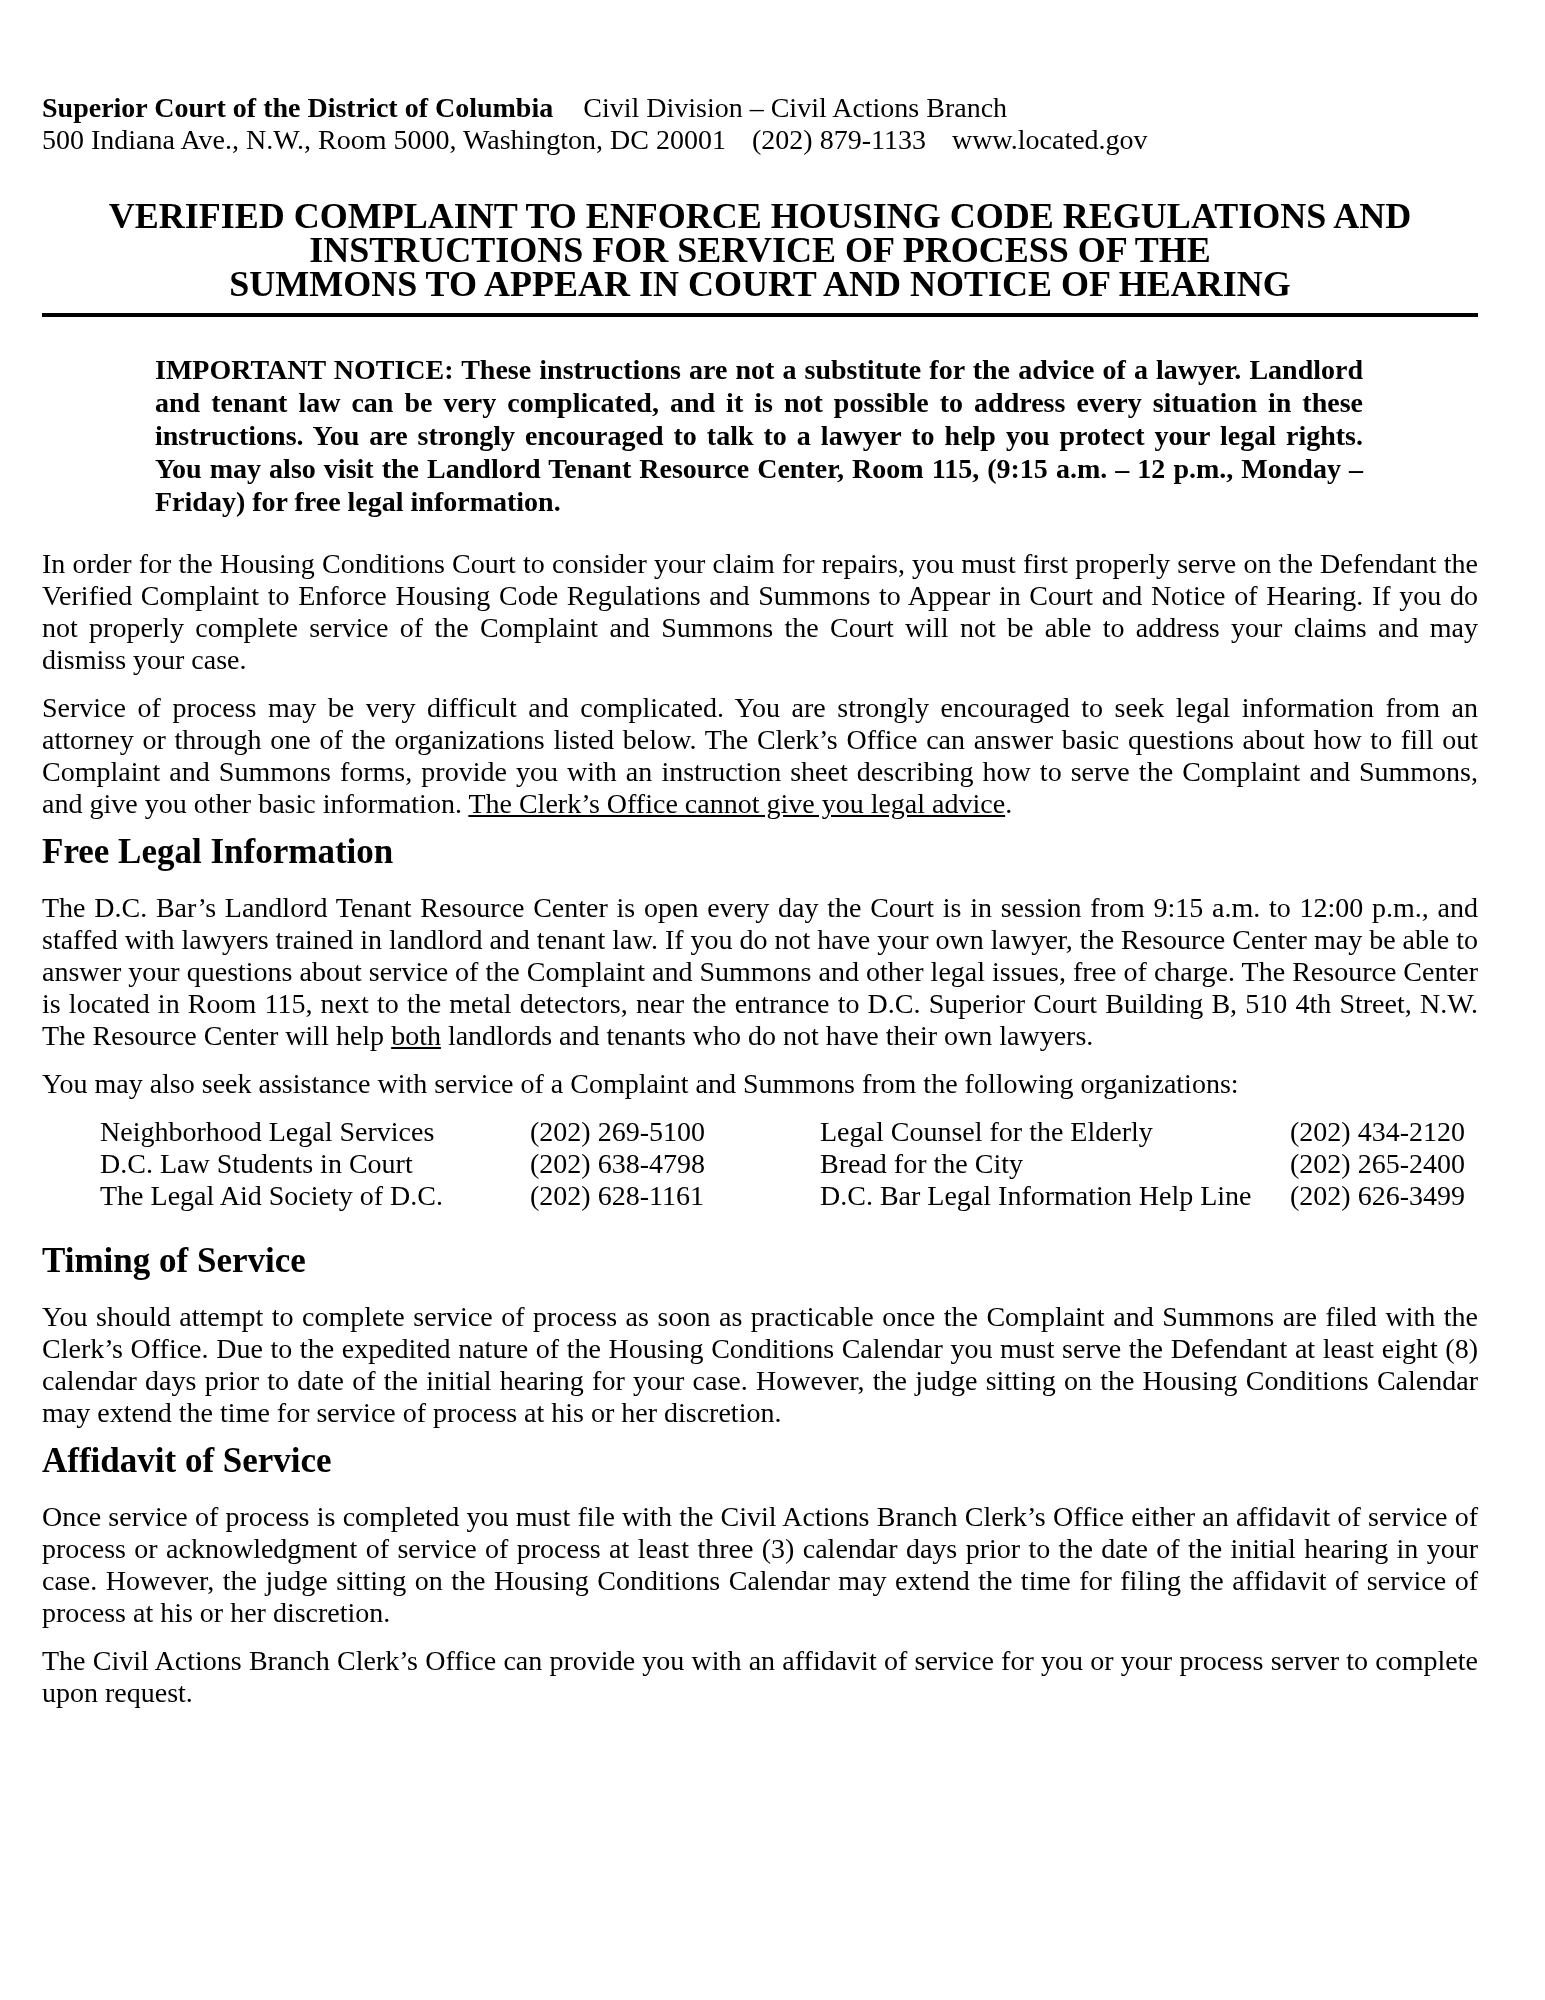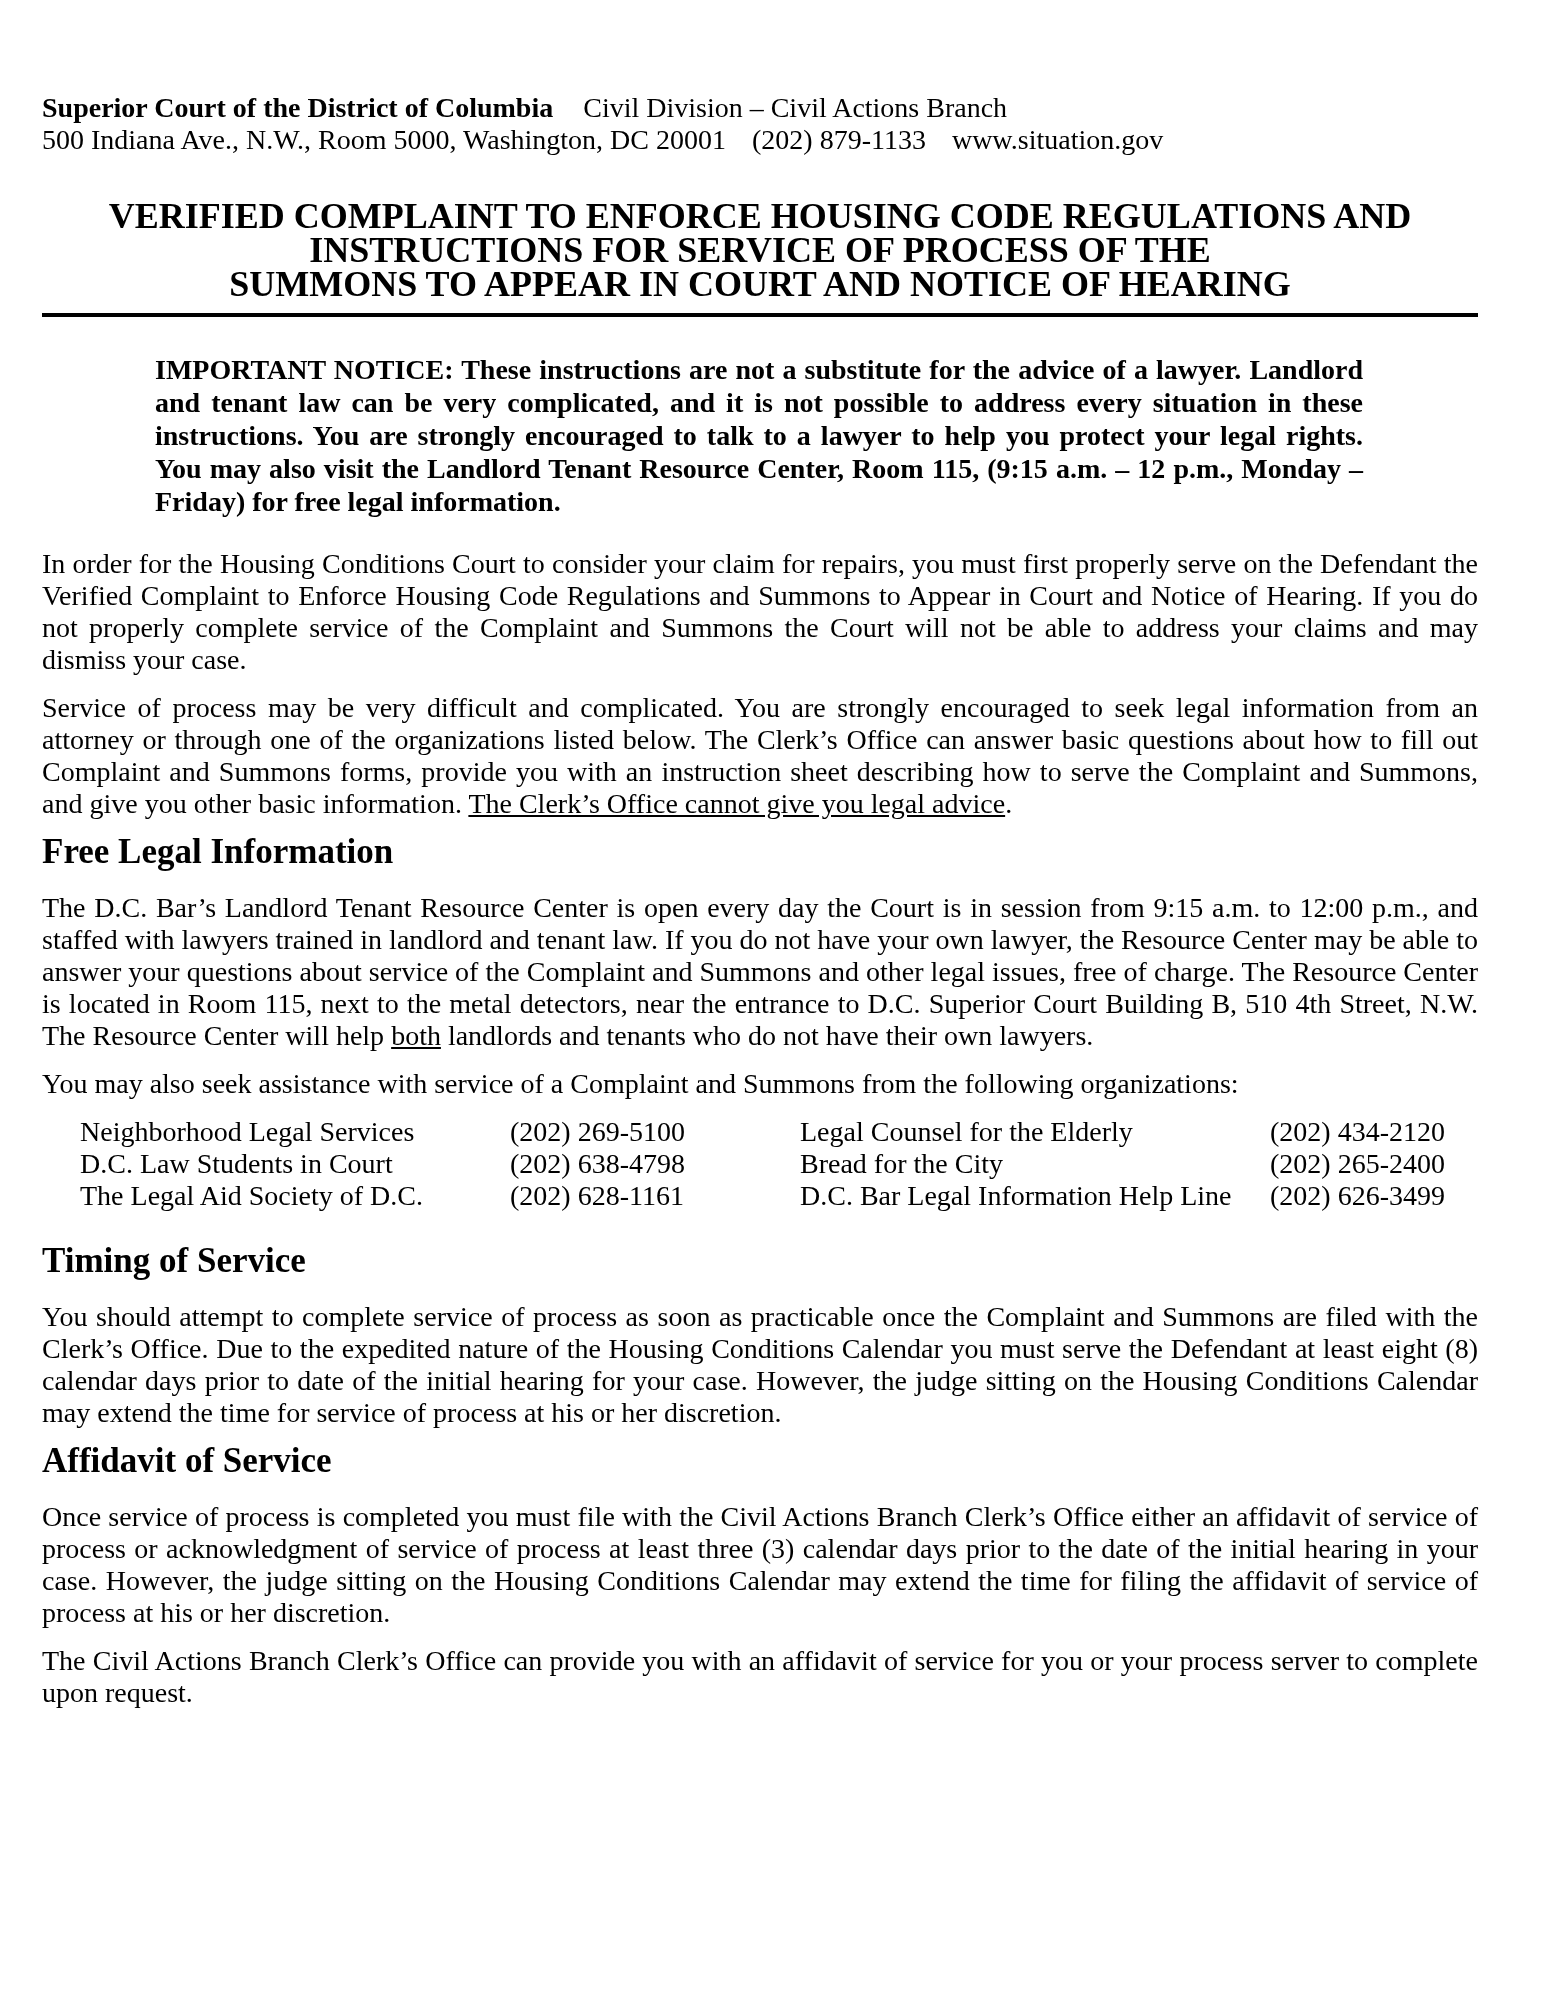--- a/index.html
+++ b/index.html
@@ -46,34 +46,34 @@
   h2.section-heading {
     font-size: 35px;
     line-height: 32px;
     font-weight: bold;
     margin: 16px 0 24px 0;
   }
   .u { text-decoration: underline; }
   .org-table {
     display: grid;
     grid-template-columns: 430px 290px 465px 180px;
-    margin: 0 0 33px 38px;
+    margin: 0 0 33px 58px;
     line-height: 32px;
   }
   .org-table .cell { white-space: nowrap; }
   .org-table .phone-right { text-align: right; }
 </style>
 </head>
 <body>
 
 <div class="page">
 
   <div class="hdr">
     <p><span class="bold">Superior Court of the District of Columbia</span><span class="hdr-gap"></span><span>Civil Division – Civil Actions Branch</span></p>
-    <p><span>500 Indiana Ave., N.W., Room 5000, Washington, DC 20001</span><span class="hdr-gap-sm"></span><span>(202) 879-1133</span><span class="hdr-gap-sm"></span><span>www.situation.gov</span></p>
+    <p><span>500 Indiana Ave., N.W., Room 5000, Washington, DC 20001</span><span class="hdr-gap-sm"></span><span>(202) 879-1133</span><span class="hdr-gap-sm"></span><span>www.located.gov</span></p>
   </div>
 
   <div class="doc-title">
     <div>VERIFIED COMPLAINT TO ENFORCE HOUSING CODE REGULATIONS AND</div>
     <div>INSTRUCTIONS FOR SERVICE OF PROCESS OF THE</div>
     <div>SUMMONS TO APPEAR IN COURT AND NOTICE OF HEARING</div>
   </div>
 
   <hr class="rule">
 

